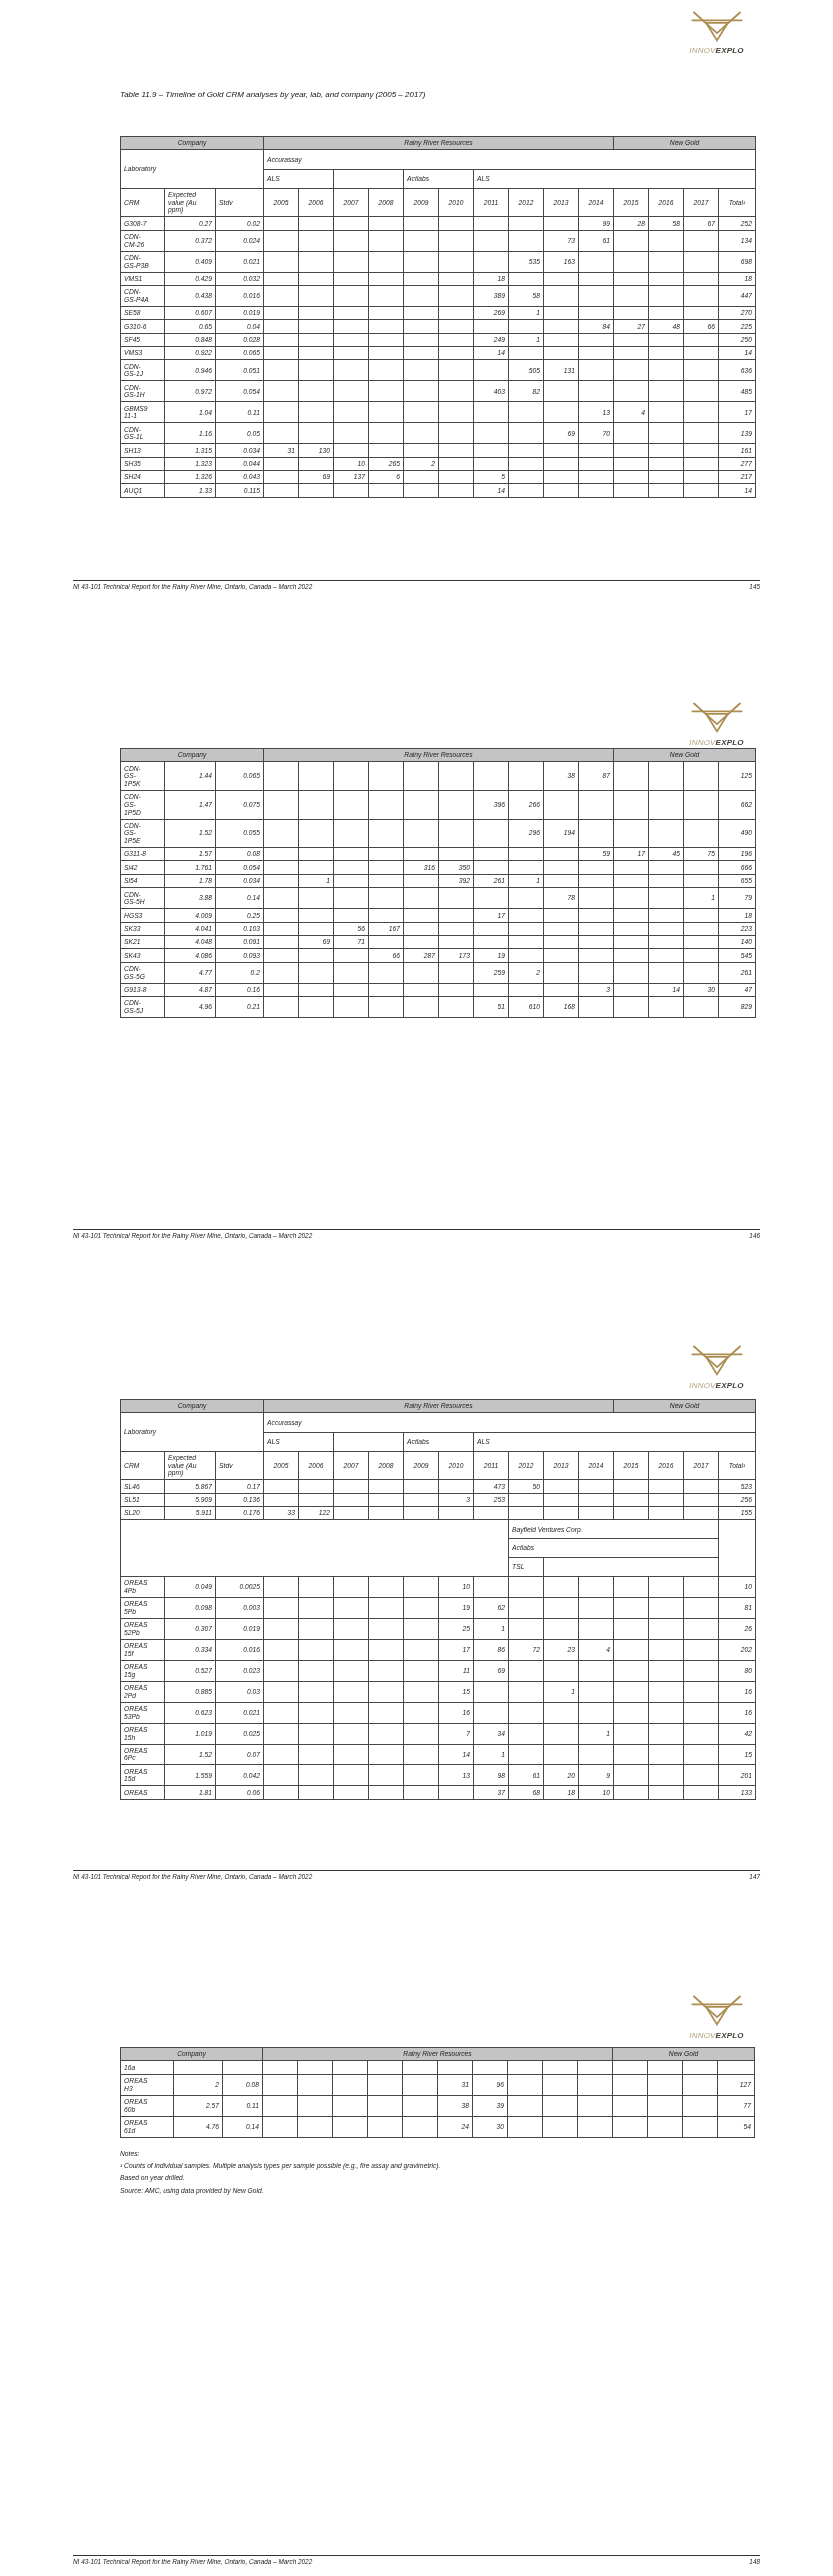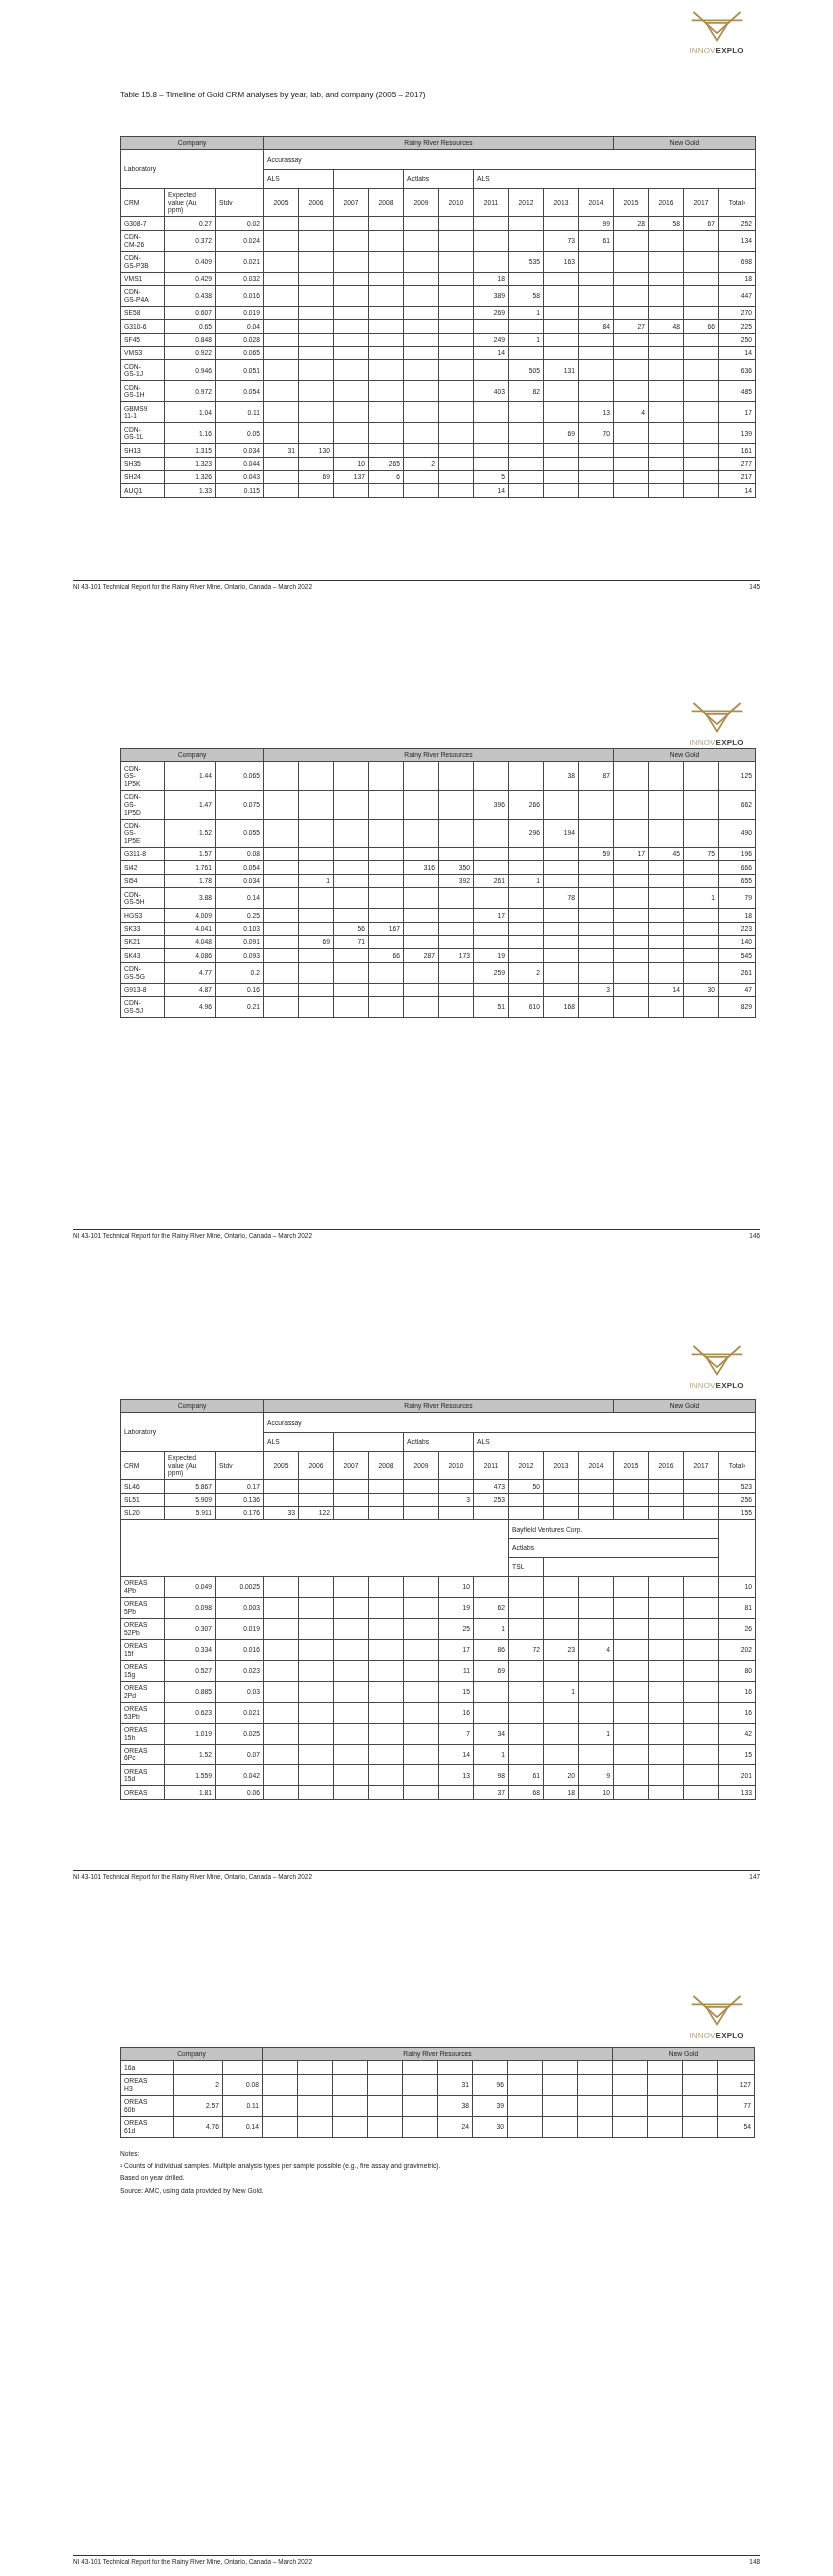--- a/index.html
+++ b/index.html
@@ -1,17 +1,17 @@
 <!DOCTYPE html>
 <html style="font-size:9.8px"><head>
 <meta charset="utf-8">
 <style>
   html,body{margin:0;padding:0;background:#ffffff;}
   .canvas{position:relative;width:833px;height:2576px;background:#fff;
-          font-family:"Liberation Sans",sans-serif;color:#1d1d1d;overflow:hidden;}
+          font-family:"Liberation Sans",sans-serif;color:#1d1d1d;overflow:hidden;font-style:italic;}
   .page{position:absolute;left:0;width:833px;}
   .logo{position:absolute;left:689px;width:55px;text-align:center;}
   .logo-text{font-size:8px;letter-spacing:0.2px;margin-top:0.6px;white-space:nowrap;}
   .logo-text .lt{color:#b3a47c;font-weight:400;}
   .logo-text .dk{color:#413e37;font-weight:700;}
   .doc-title{position:absolute;left:120px;font-size:8px;color:#151515;}
   .tbl-wrap{position:absolute;left:120px;}
   table.crm{border-collapse:collapse;table-layout:fixed;border:1.2px solid #222;}
   table.crm td,table.crm th{border:0.6px solid #474747;font-size:6.7px;font-weight:400;
       padding:2.4px 3.1px;line-height:7.6px;vertical-align:middle;color:#1d1d1d;
@@ -31,21 +31,21 @@
 </head>
 <body>
 
 <div class="canvas" id="doc">
     <div class="page" style="top: 0px; height: 645px;">
       <div class="logo" style="top: 8.5px;"><svg width="52" height="35" viewBox="0 0 86 58">
           <path d="M4 5 L43 40 L82 5" fill="none" stroke="#ac8d51" stroke-width="3"></path>
           <line x1="1" y1="19" x2="85" y2="19" stroke="#ac8d51" stroke-width="3"></line>
           <path d="M25 23 L61 23 L43 52 Z" fill="none" stroke="#ac8d51" stroke-width="3"></path>
         </svg><div class="logo-text"><span class="lt">INNOV</span><span class="dk">EXPLO</span></div></div>
-      <div class="doc-title" style="top: 90px;">Table 15.8 – Timeline of Gold CRM analyses by year, lab, and company (2005 – 2017)</div>
+      <div class="doc-title" style="top: 90px;">Table 11.9 – Timeline of Gold CRM analyses by year, lab, and company (2005 – 2017)</div>
       <div class="tbl-wrap" style="top: 136px;">
         <table class="crm">
           <colgroup>
             <col style="width: 44px;">
             <col style="width: 51px;">
             <col style="width: 48px;">
             <col style="width: 35px;">
             <col style="width: 35px;">
             <col style="width: 35px;">
             <col style="width: 35px;">

